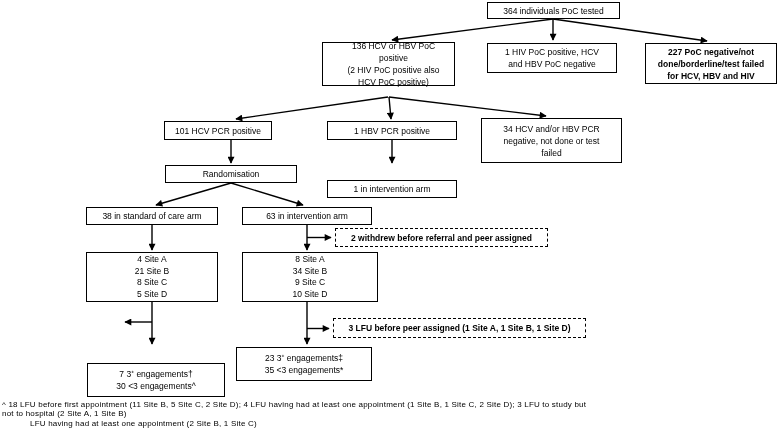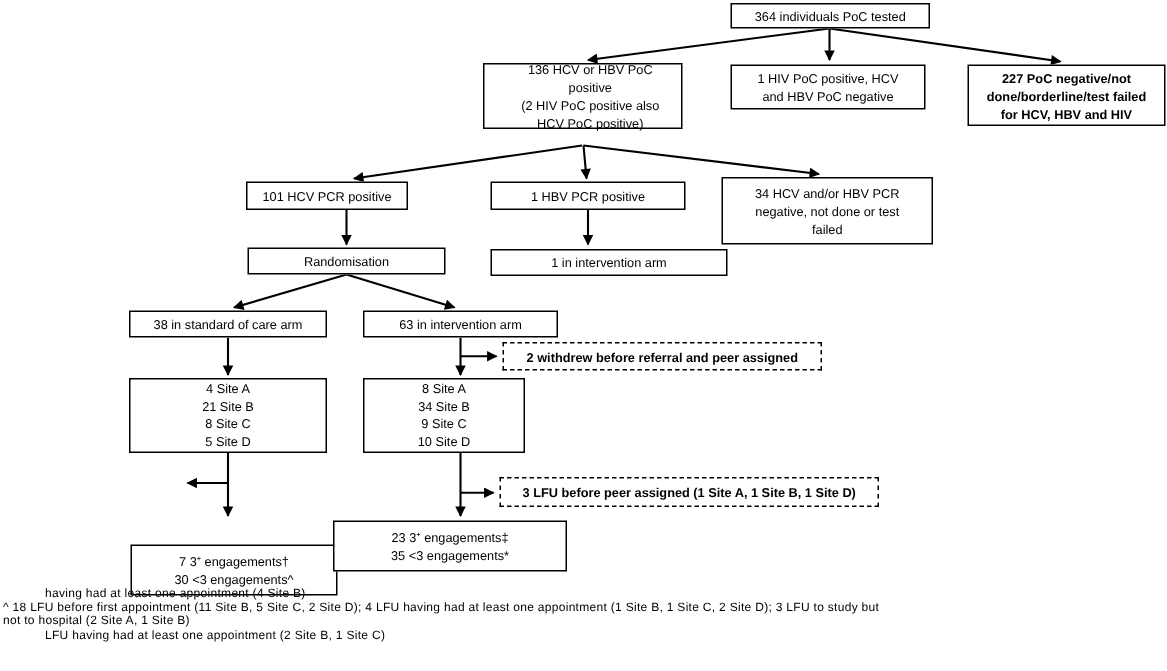--- a/index.html
+++ b/index.html
@@ -108,44 +108,43 @@
   <div class="box" style="left:164px; top:121px; width:108px; height:19px;">101 HCV PCR positive</div>
 
   <div class="box" style="left:327px; top:121px; width:130px; height:19px;">1 HBV PCR positive</div>
 
   <div class="box" style="left:481px; top:118px; width:141px; height:45px;">34 HCV and/or HBV PCR
 negative, not done or test
 failed</div>
 
   <div class="box" style="left:165px; top:165px; width:132px; height:18px;">Randomisation</div>
 
-  <div class="box" style="left:327px; top:166px; width:158px; height:18px;text-align:center;">1 in intervention arm</div>
+  <div class="box" style="left:327px; top:180px; width:130px; height:18px;text-align:center;">1 in intervention arm</div>
 
   <div class="box" style="left:86px; top:207px; width:132px; height:18px;">38 in standard of care arm</div>
 
   <div class="box" style="left:242px; top:207px; width:130px; height:18px;">63 in intervention arm</div>
 
   <div class="box dashed" style="left:335px; top:228px; width:213px; height:19px;">2 withdrew before referral and peer assigned</div>
 
   <div class="box" style="left:86px; top:252px; width:132px; height:50px; line-height:11.5px;">4 Site A
 21 Site B
 8 Site C
 5 Site D</div>
 
-  <div class="box" style="left:242px; top:252px; width:108px; height:50px; line-height:11.5px;">8 Site A
+  <div class="box" style="left:242px; top:252px; width:136px; height:50px; line-height:11.5px;">8 Site A
 34 Site B
 9 Site C
 10 Site D</div>
 
   <div class="box dashed" style="left:333px; top:318px; width:253px; height:20px;">3 LFU before peer assigned (1 Site A, 1 Site B, 1 Site D)</div>
 
   <div class="box" style="left:87px; top:363px; width:138px; height:34px;">7 3⁺ engagements†
 30 &lt;3 engagements^</div>
 
-  <div class="box" style="left:222px; top:347px; width:156px; height:34px;">23 3⁺ engagements‡
+  <div class="box" style="left:236px; top:347px; width:136px; height:34px;">23 3⁺ engagements‡
 35 &lt;3 engagements*</div>
 
-  <div class="fnote indent" style="top:391px;">having had at least one appointment (4 Site B)</div>
   <div class="fnote" style="top:400px;">^ 18 LFU before first appointment (11 Site B, 5 Site C, 2 Site D); 4 LFU having had at least one appointment (1 Site B, 1 Site C, 2 Site D); 3 LFU to study but</div>
   <div class="fnote" style="top:409px;">not to hospital (2 Site A, 1 Site B)</div>
   <div class="fnote indent" style="top:418.5px;">LFU having had at least one appointment (2 Site B, 1 Site C)</div>
 
 </div>
 
 </body></html>

